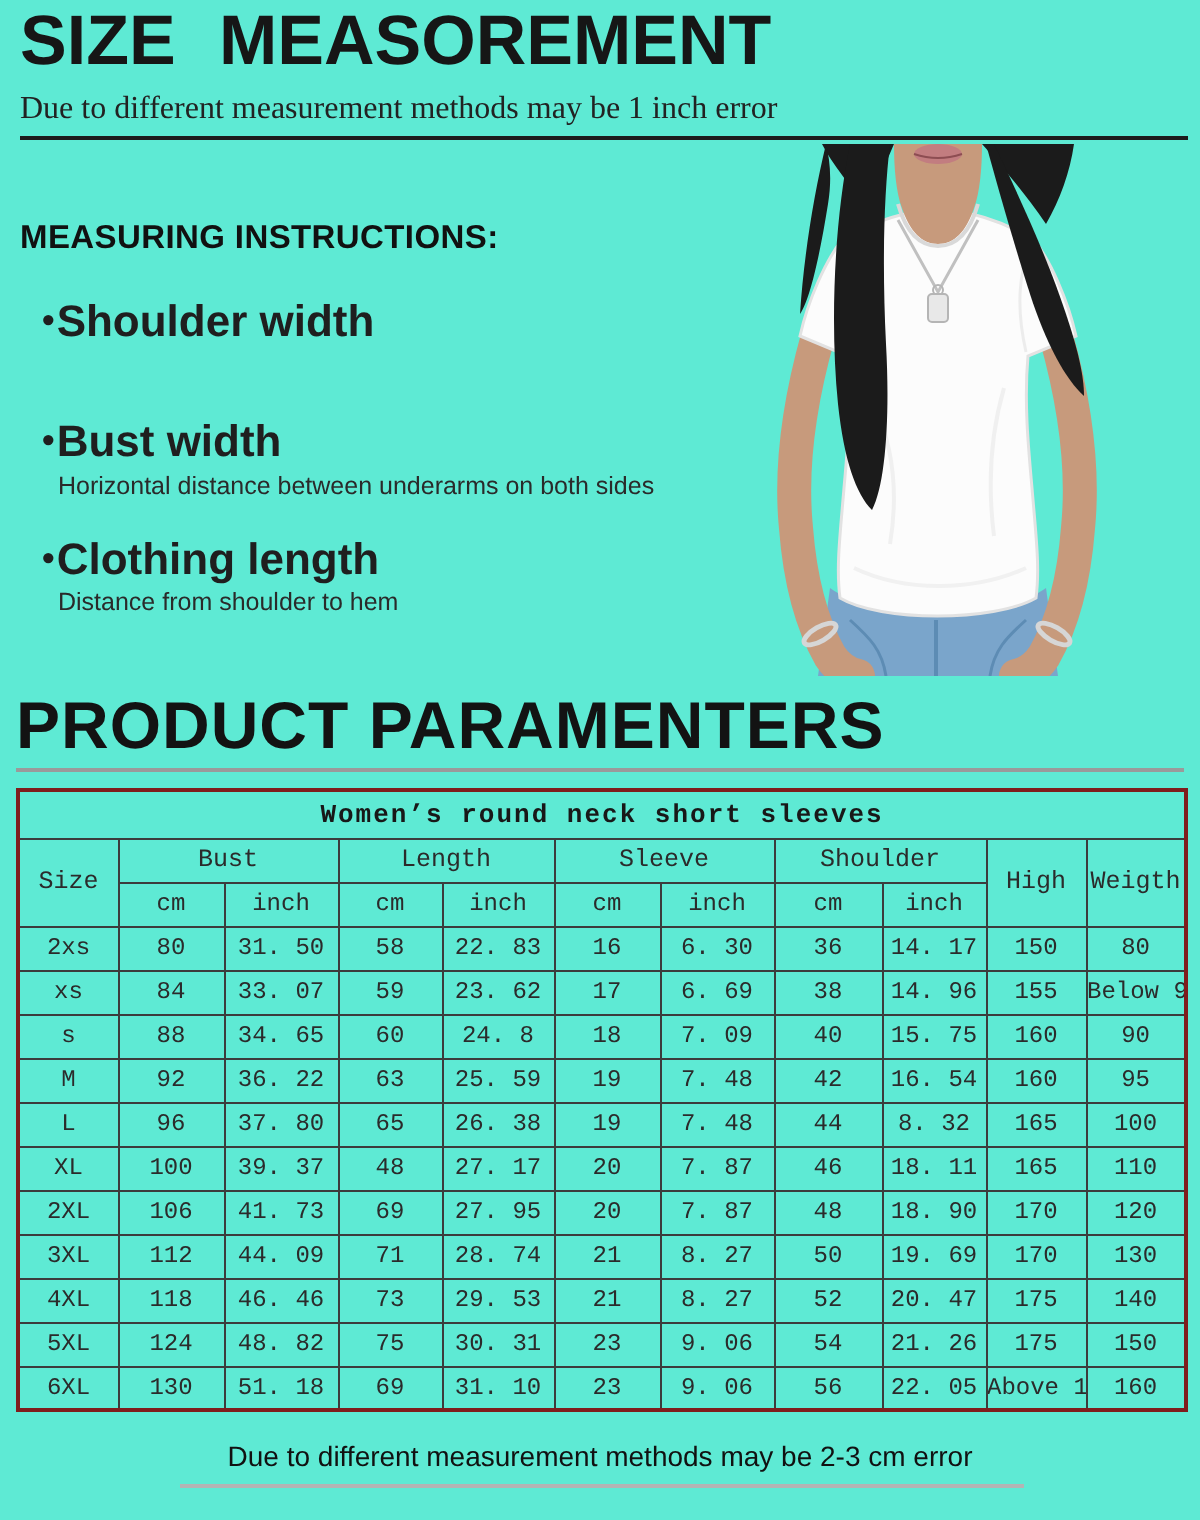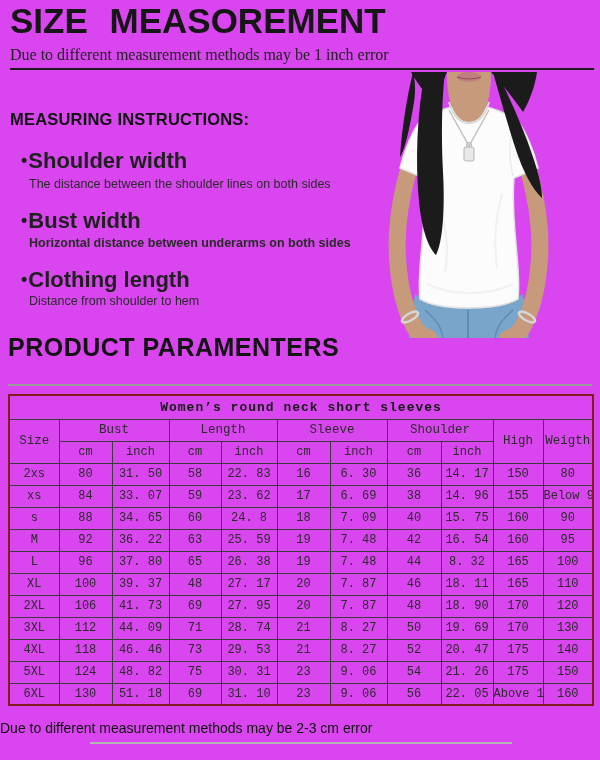--- a/index.html
+++ b/index.html
@@ -1,68 +1,67 @@
 <!DOCTYPE html>
 <html><head>
 <meta charset="utf-8">
 <style>
   * { box-sizing: border-box; }
   html, body { margin:0; padding:0; background:#ffffff; }
   body { width:600px; height:760px; font-family:"Liberation Sans", sans-serif; color:#1a1a1a; }
-  .page { position:relative; width:600px; height:760px; overflow:hidden; background:#d946ef;padding-left:30px; }
+  .page { position:relative; width:600px; height:760px; overflow:hidden; background:#5eead4;padding-left:30px; }
 
   .main-title { position:absolute; left:10px; top:1px; margin:0; font-size:35px; font-weight:bold;
     word-spacing:12px; letter-spacing:0px; color:#161616; }
   .header-note { position:absolute; left:10px; top:46px; margin:0;
     font-family:"Liberation Serif", serif; font-size:16px; color:#222; }
   .rule-dark { position:absolute; left:10px; right:6px; top:68px; height:2px; background:#1c1c1c; }
 
   .instr-heading { position:absolute; left:10px; top:110px; margin:0; font-size:16.5px;
     font-weight:bold; letter-spacing:0.2px; color:#111;text-align:center; }
   .instr-term { position:absolute; margin:0; font-size:22px; font-weight:700; color:#1f1f1f; }
   .instr-desc { position:absolute; margin:0; font-size:12.5px; color:#2a2a2a; }
   .t0 { left:21px; top:148px; } .d0 { left:29px; top:177px; }
-  .t1 { left:21px; top:208px; } .d1 { left:29px; top:236px;font-weight:bold; }
+  .t1 { left:21px; top:208px; } .d1 { left:29px; top:236px; }
   .t2 { left:21px; top:267px;text-align:center; } .d2 { left:29px; top:294px; }
   .bullet { font-size:18px; vertical-align:2px; margin-right:1px; }
 
   .model-photo { position:absolute; left:337px; top:72px; width:263px; height:266px; }
 
-  .params-heading { position:absolute; left:8px; top:333px; margin:0; font-size:25px;
+  .params-heading { position:absolute; left:8px; top:344px; margin:0; font-size:33px;
     font-weight:bold; letter-spacing:0.5px; color:#131313; }
   .rule-gray { position:absolute; left:8px; right:8px; top:384px; height:2px; background:#9a9a9a; }
 
   table.size-table { position:absolute; left:8px; top:394px; width:584px;
     border-collapse:collapse; table-layout:fixed;
     font-family:"Liberation Mono", monospace; font-size:12px; color:#2b2b2b;
     border:2px solid #7f1d1d; }
   .size-table th, .size-table td { border:1px solid #3c3c3c; text-align:center;
     padding:0; font-weight:normal; white-space:nowrap; overflow:hidden; }
   .size-table .tbl-title { height:24px; font-size:13px; font-weight:bold; letter-spacing:1px; color:#181818; }
   .size-table thead tr.grp th { height:22px; font-size:12.5px; }
   .size-table thead tr.sub th { height:22px; font-size:12px; }
   .size-table tbody td { height:22px; }
 
   .footer-note { position:absolute; left:0; top:720px; width:600px; margin:0;
-    text-align:left; font-size:14px; color:#111; }
+    text-align:center; font-size:14px; color:#111; }
   .rule-footer { position:absolute; left:90px; top:742px; width:422px; height:2px; background:#b4b4b4; }
 </style>
 </head>
 <body>
 
 <div class="page">
 
   <h1 class="main-title">SIZE MEASOREMENT</h1>
   <p class="header-note">Due to different measurement methods may be 1 inch error</p>
   <div class="rule-dark"></div>
 
   <h2 class="instr-heading">MEASURING INSTRUCTIONS:</h2>
 
   <p class="instr-term t0"><span class="bullet">•</span><span>Shoulder width</span></p>
-  <p class="instr-desc d0">The distance between the shoulder lines on both sides</p>
 
   <p class="instr-term t1"><span class="bullet">•</span><span>Bust width</span></p>
   <p class="instr-desc d1">Horizontal distance between underarms on both sides</p>
 
   <p class="instr-term t2"><span class="bullet">•</span><span>Clothing length</span></p>
   <p class="instr-desc d2">Distance from shoulder to hem</p>
 
   <svg class="model-photo" viewBox="0 0 263 266" xmlns="http://www.w3.org/2000/svg" aria-hidden="true">
 
     <g>

